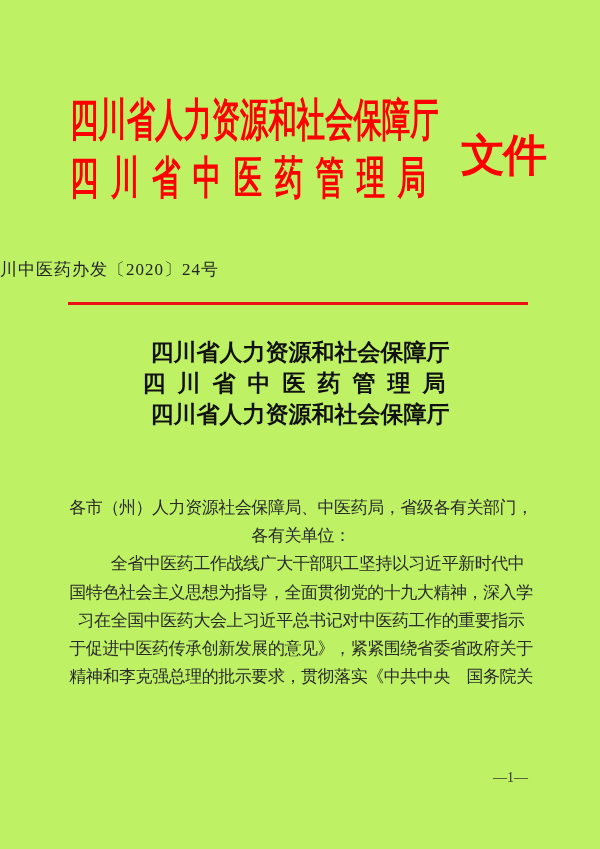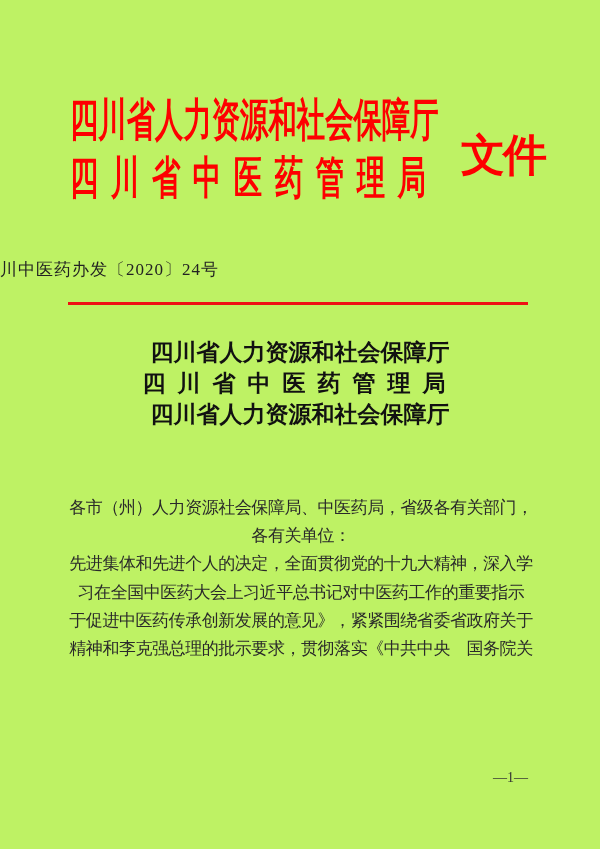--- a/index.html
+++ b/index.html
@@ -111,21 +111,22 @@
 
   <div class="title">
     <div>四川省人力资源和社会保障厅</div>
     <div class="spaced">四川省中医药管理局</div>
     <div>四川省人力资源和社会保障厅</div>
   </div>
 
   <div class="body-text">
     <div>各市（州）人力资源社会保障局、中医药局，省级各有关部门，</div>
     <div>各有关单位：</div>
-    <div>先进集体和先进个人的决定，全面贯彻党的十九大精神，深入学</div>
+    <div>　　全省中医药工作战线广大干部职工坚持以习近平新时代中</div>
+    <div>国特色社会主义思想为指导，全面贯彻党的十九大精神，深入学</div>
     <div>习在全国中医药大会上习近平总书记对中医药工作的重要指示</div>
     <div>于促进中医药传承创新发展的意见》，紧紧围绕省委省政府关于</div>
     <div>精神和李克强总理的批示要求，贯彻落实《中共中央　国务院关</div>
   </div>
 
   <div class="page-number">—1—</div>
 
 </div>
 
 </body></html>

